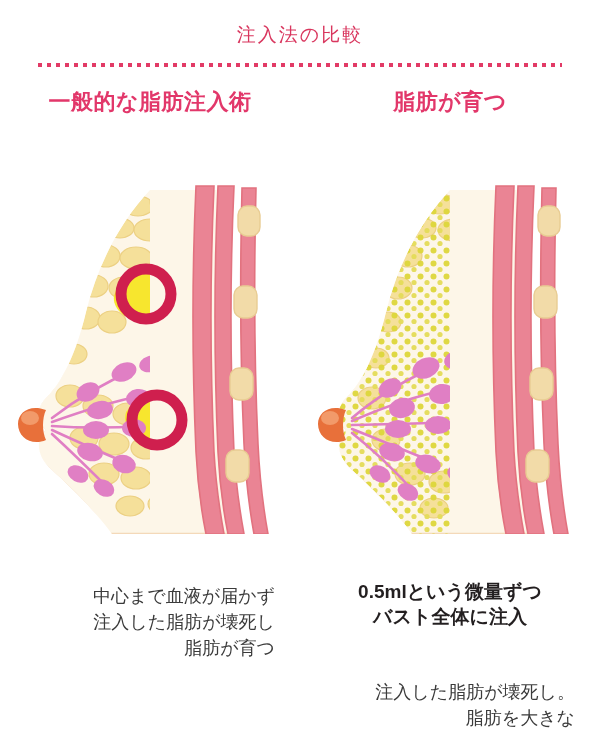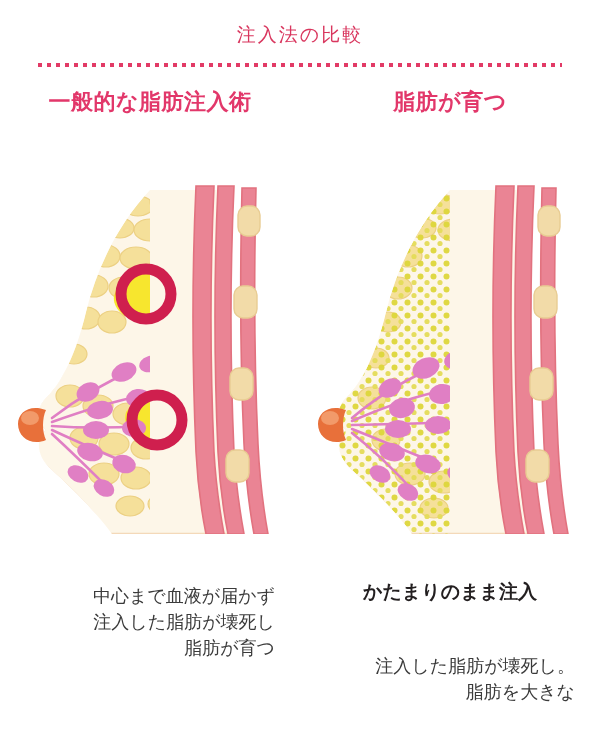--- a/index.html
+++ b/index.html
@@ -341,21 +341,22 @@
 
         <g>
           <path d="M46 228 C30 222 18 230 18 242 C18 256 32 264 46 258
                    C42 250 42 236 46 228 Z" fill="#e8703a"></path>
           <ellipse cx="30" cy="236" rx="9" ry="7" fill="#f29a6a"></ellipse>
         </g>
       </svg>
     </div>
 
     <div class="caption">
-      <span class="l2">かたまりのまま注入</span>
+      <span>0.5mlという微量ずつ</span>
+      <span class="l2">バスト全体に注入</span>
     </div>
 
     <div class="body-text">
       <span class="ln">注入した脂肪が壊死し。</span>
       <span class="ln">脂肪を大きな</span>
     </div>
   </div>
 
 </div>
 

